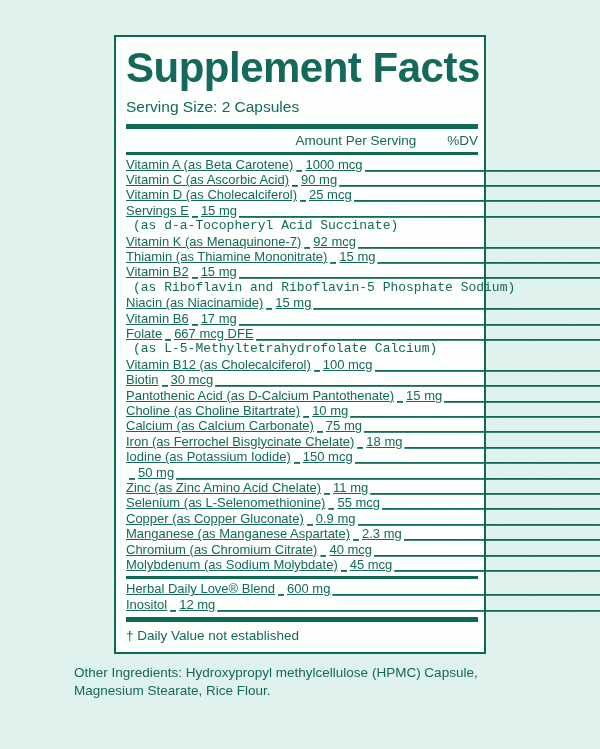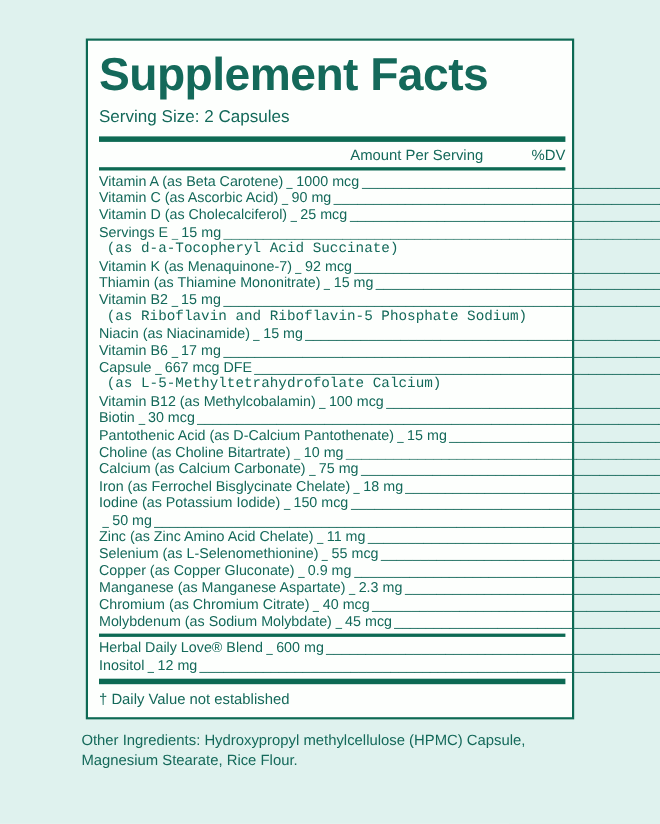--- a/index.html
+++ b/index.html
@@ -2,38 +2,38 @@
 <html><head>
 <meta charset="utf-8">
 <style>
   html,body { margin:0; padding:0; }
   .page {
     width:600px; height:749px; background:#dff2ee; box-sizing:border-box;
     padding-top:35px; font-family:"Liberation Sans", sans-serif; color:#14695a;
     overflow:hidden;
   }
   .panel {
-    width:444px; margin:0 auto; background:#fdfffd;
+    width:372px; margin:0 auto; background:#fdfffd;
     border:2px solid #0d6a54; box-sizing:border-box;
     padding:6px 6px 6px 10px;
   }
   .title {
     font-size:42px; font-weight:bold; letter-spacing:-0.5px;
     margin:2px 0 6px 0; line-height:46px; color:#14695a; white-space:nowrap;
   }
   .serving { font-size:15.5px; line-height:19.5px; }
   .bar { background:#0d6a54; }
   .bar.b1 { height:5px; margin-top:7px; }
   .bar.b2 { height:3px; }
   .bar.b3 { height:3px; margin-top:3px; }
   .bar.b4 { height:5px; margin-top:4px; }
   .hdr { display:flex; justify-content:flex-end; font-size:13.5px; padding:4px 0; }
-  .hdr .ah { margin-right:44px; }
+  .hdr .ah { margin-right:31px; }
   .rows { padding:2px 0 1px 0; }
-  .row { display:flex; font-size:13px; line-height:15.4px; white-space:nowrap; }
+  .row { display:flex; font-size:13px; line-height:15.4px; white-space:nowrap;text-decoration:underline; }
   .nm  { flex:0 0 auto; }
   .leader { overflow:hidden; white-space:nowrap; color:#14695a; }
   .l1 { flex:1 1 0; min-width:6px; margin:0 3px; }
   .zone { flex:0 0 66px; display:flex; }
   .l2 { flex:1 1 0; margin:0 3px 0 2px; }
   .amt { flex:0 0 auto; }
   .sub { font-size:13px; line-height:15.4px; padding-left:7px; white-space:nowrap;font-family:Liberation Mono, monospace; }
   .footnote { font-size:13.5px; padding:6px 0 3px 0; }
   .other { width:452px; margin:10px auto 0 auto; font-size:13.5px; line-height:18px; color:#14695a; }
 </style>
@@ -162,34 +162,34 @@
       <span class="amt">17 mg</span>
       <span class="zone">
         <span class="leader l2">____________________________________________________________________________________________________</span>
 
       </span>
     </div>
   </div>
 
   <div>
     <div class="row">
-      <span class="nm">Capsule</span>
+      <span class="nm">Folate</span>
       <span class="leader l1">____________________________________________________________________________________________________</span>
       <span class="amt">667 mcg DFE</span>
       <span class="zone">
         <span class="leader l2">____________________________________________________________________________________________________</span>
 
       </span>
     </div>
     <div class="sub">(as L-5-Methyltetrahydrofolate Calcium)</div>
   </div>
 
   <div>
     <div class="row">
-      <span class="nm">Vitamin B12 (as Methylcobalamin)</span>
+      <span class="nm">Vitamin B12 (as Cholecalciferol)</span>
       <span class="leader l1">____________________________________________________________________________________________________</span>
       <span class="amt">100 mcg</span>
       <span class="zone">
         <span class="leader l2">____________________________________________________________________________________________________</span>
 
       </span>
     </div>
 
   </div>
 

